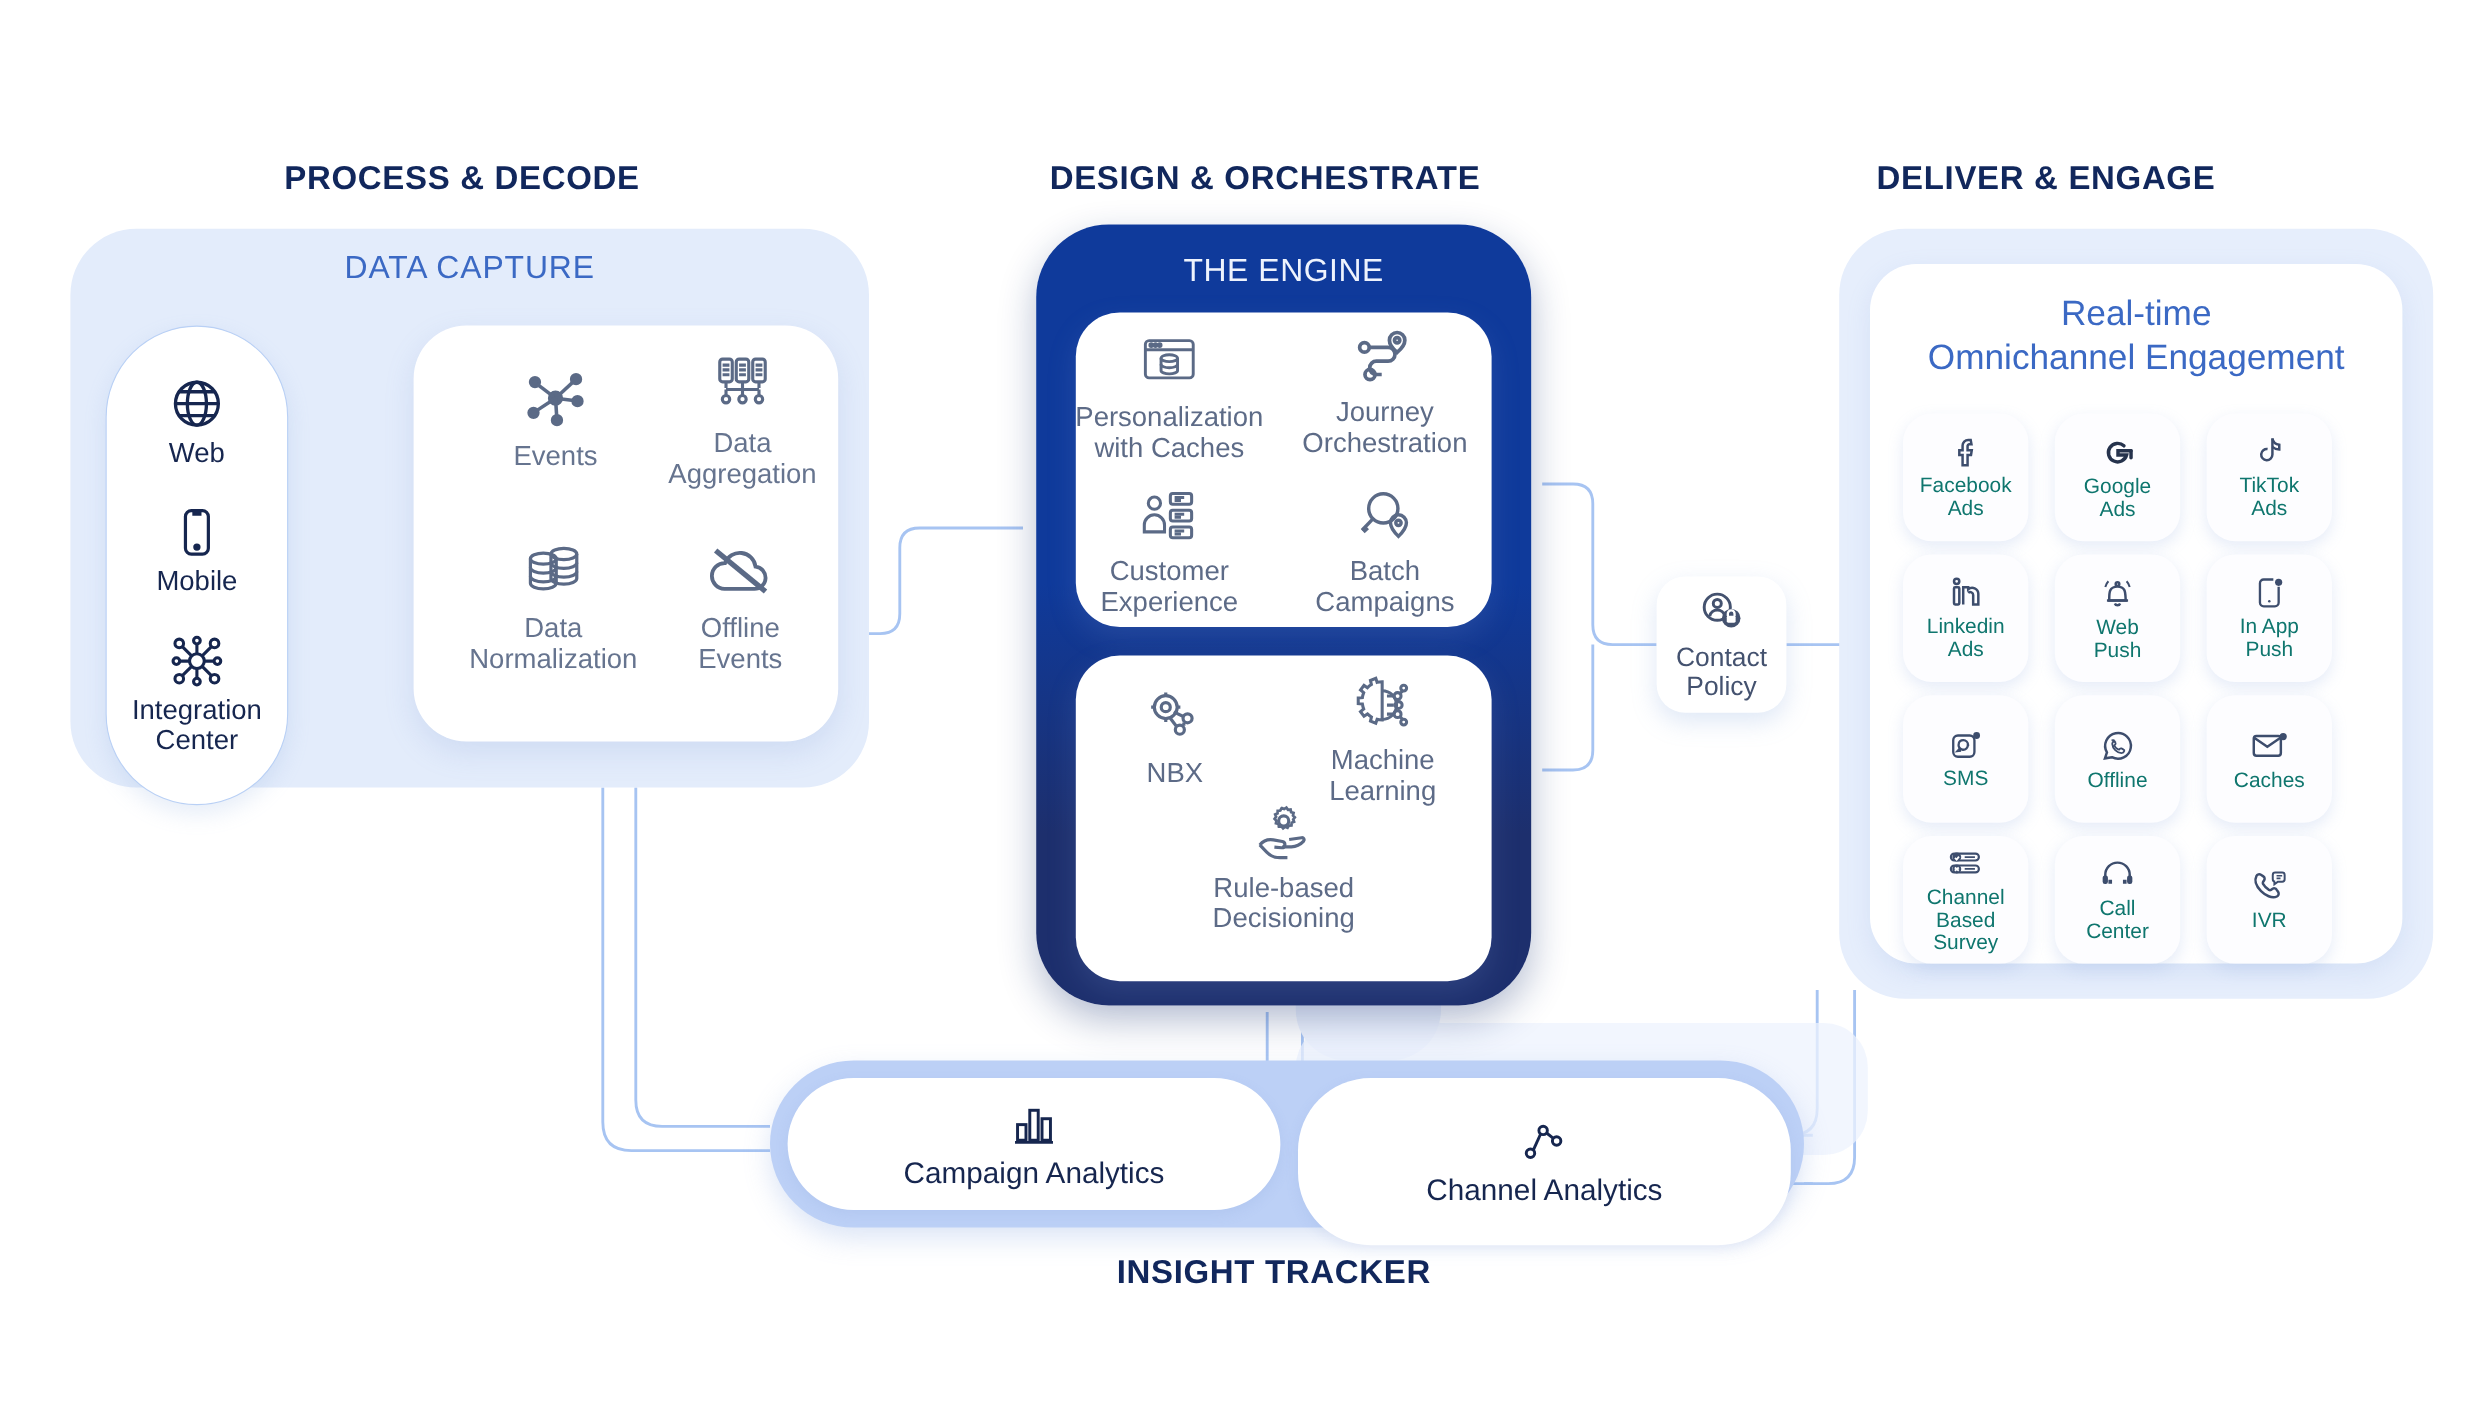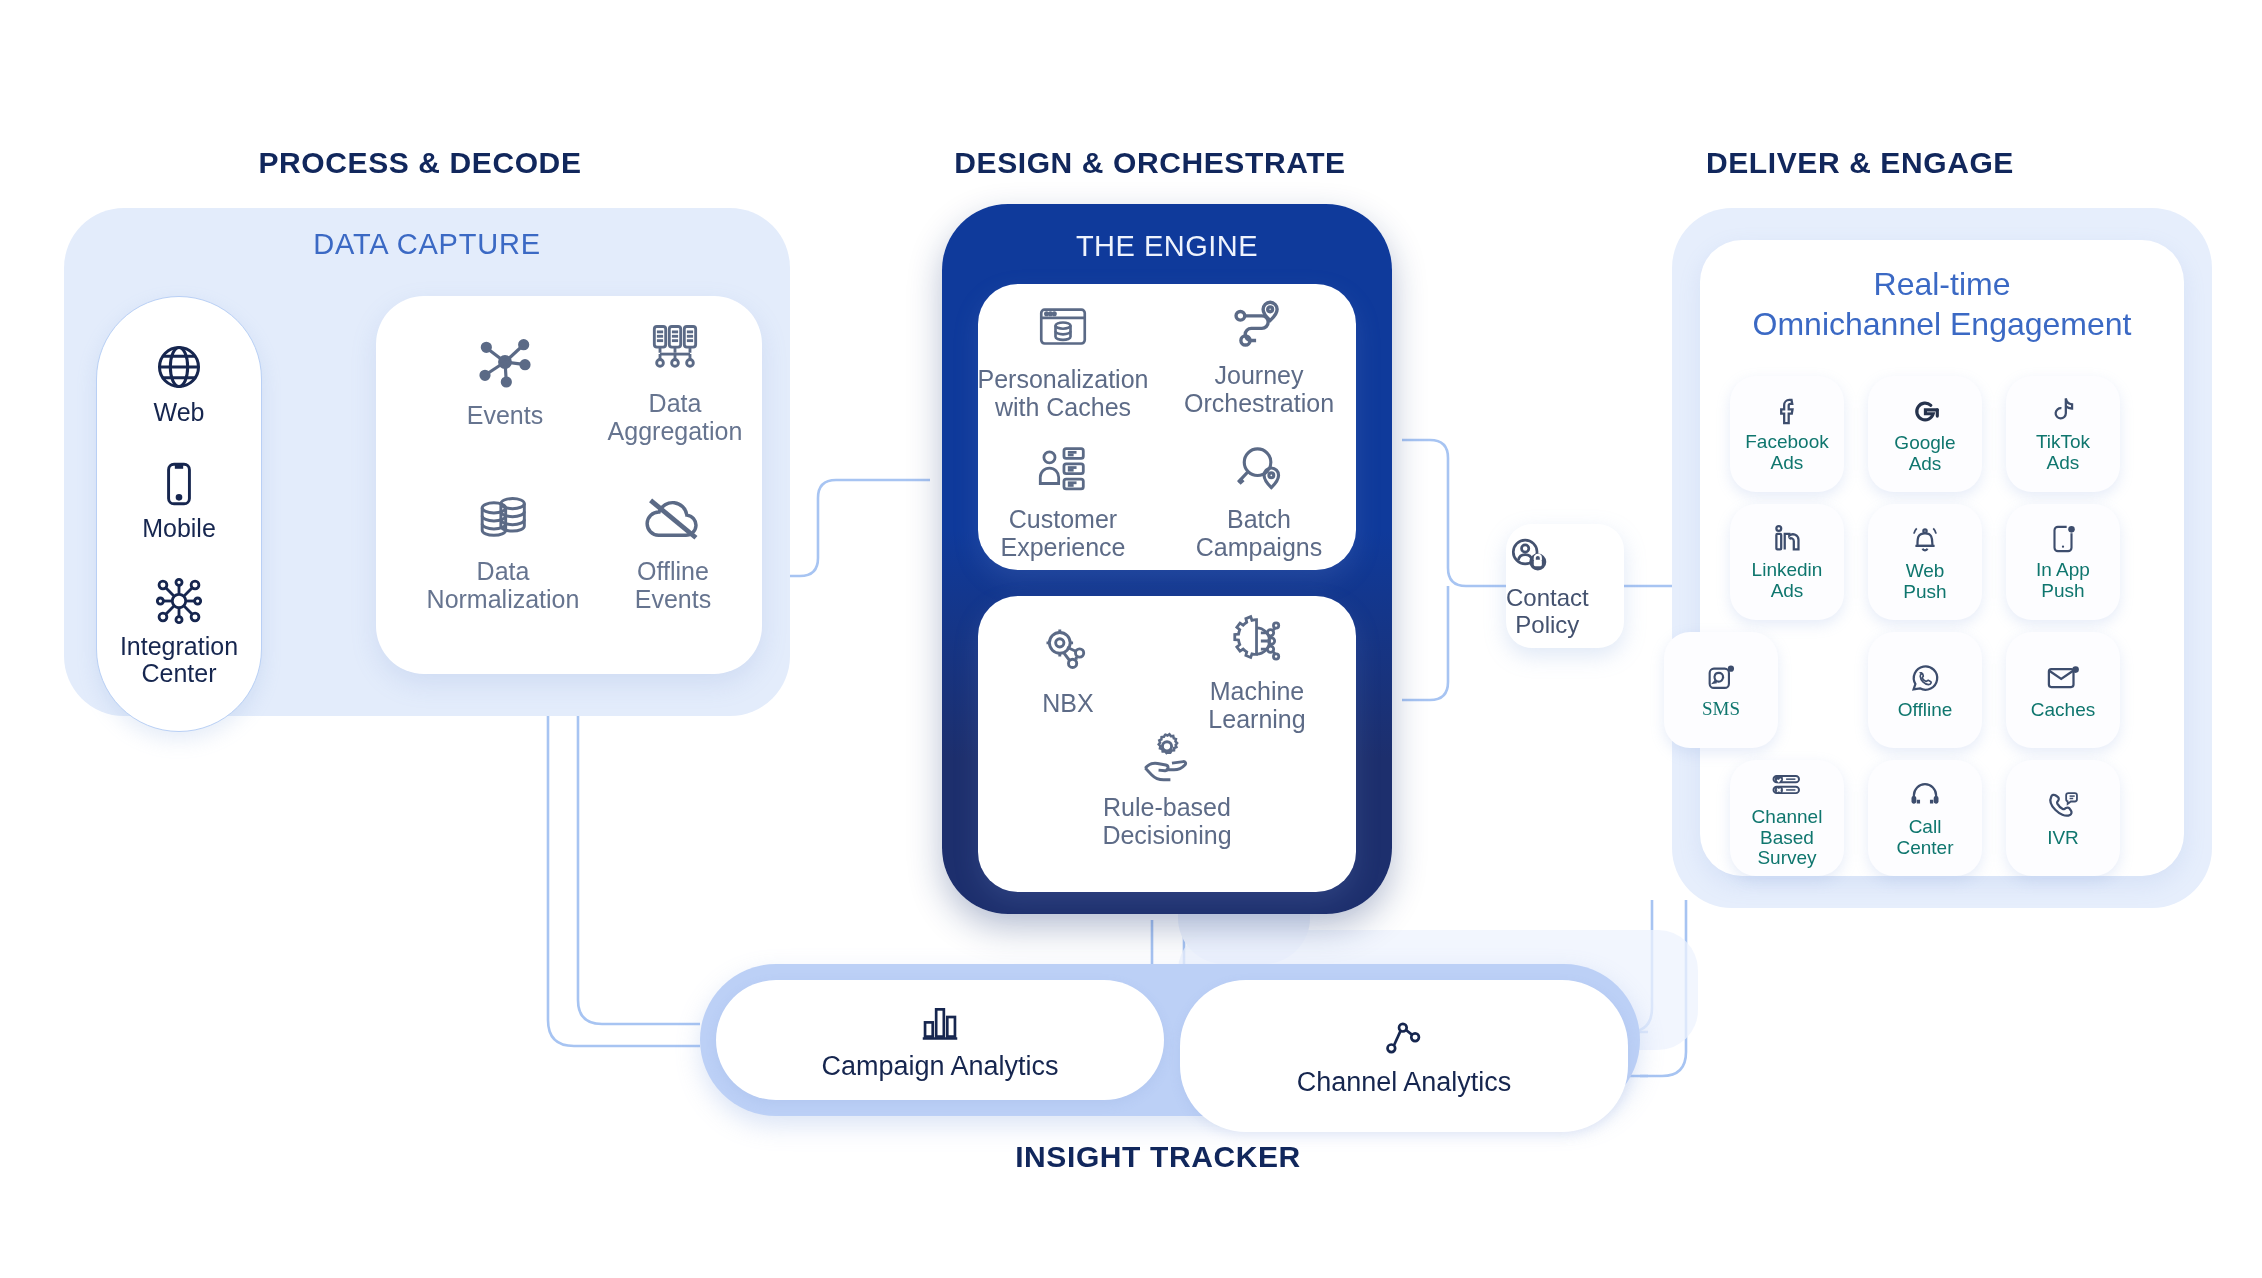--- a/index.html
+++ b/index.html
@@ -65,21 +65,21 @@
     position:absolute;background:#fdfdff;border-radius:26px;
     box-shadow:0 5px 14px rgba(140,170,225,.22);
     display:flex;flex-direction:column;align-items:center;justify-content:center;gap:4px;
   }
   .chan .lbl{font-size:19px;line-height:1.08;color:#0f766e;text-align:center;}
 
   
   .cp{
     position:absolute;background:#ffffff;border-radius:26px;
     box-shadow:0 8px 22px rgba(130,165,220,.26);
-    display:flex;flex-direction:column;align-items:flex-start;justify-content:center;gap:5px;
+    display:flex;flex-direction:column;align-items:center;justify-content:center;gap:5px;
   }
   .cp .lbl{font-size:24px;line-height:1.1;color:#44526f;text-align:center;}
 
   
   .tracker{
     position:absolute;background:#bcd0f6;border-radius:76px;
     box-shadow:0 10px 24px rgba(140,170,225,.30);
   }
   .tr-card{
     position:absolute;background:#ffffff;border-radius:66px;
@@ -461,21 +461,21 @@
       <svg width="34" height="34" viewBox="0 0 24 24" fill="none" stroke="#3d4d6d" stroke-width="1.5">
         <path d="M14.6 3.4H8.4A2.4 2.4 0 0 0 6 5.8v12.4a2.4 2.4 0 0 0 2.4 2.4h7.2a2.4 2.4 0 0 0 2.4-2.4V8"></path>
         <circle cx="18" cy="5.2" r="2.3" fill="#3d4d6d" stroke="none"></circle>
         <circle cx="12" cy="17.4" r=".8" fill="#3d4d6d" stroke="none"></circle>
       </svg>
     </span>
     <span class="lbl" style="white-space:pre-line">In App
 Push</span>
   </div>
 
-  <div class="chan" style="left:1664px;top:632px;width:114px;height:116px;font-family:Liberation Serif, serif;">
+  <div class="chan" style="left:1730px;top:632px;width:114px;height:116px;">
     <span>
       <svg width="34" height="34" viewBox="0 0 24 24" fill="none" stroke="#3d4d6d" stroke-width="1.5">
         <rect x="4" y="5.4" width="13.6" height="13.6" rx="3"></rect>
         <path d="M13.4 11.4a3 3 0 1 1-5.9-.6c.2-1.4 1.5-2.4 3-2.4 1.6 0 3 1.2 3 3Z"></path>
         <path d="M8.3 13.8l-1.4 1.5 2.1-.3"></path>
         <circle cx="19" cy="5.4" r="2.2" fill="#3d4d6d" stroke="none"></circle>
       </svg>
     </span>
     <span class="lbl" style="white-space:pre-line">SMS</span>
   </div>

